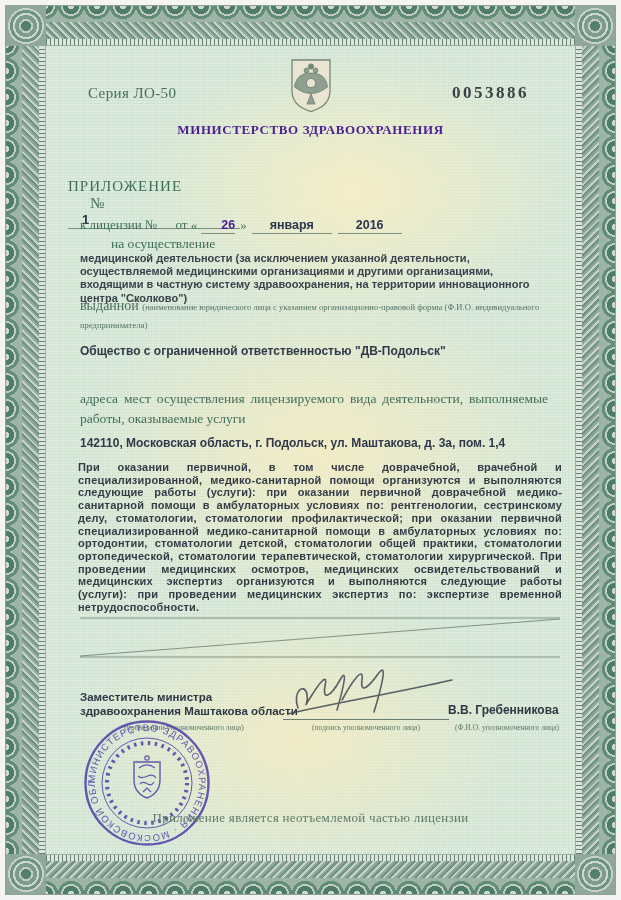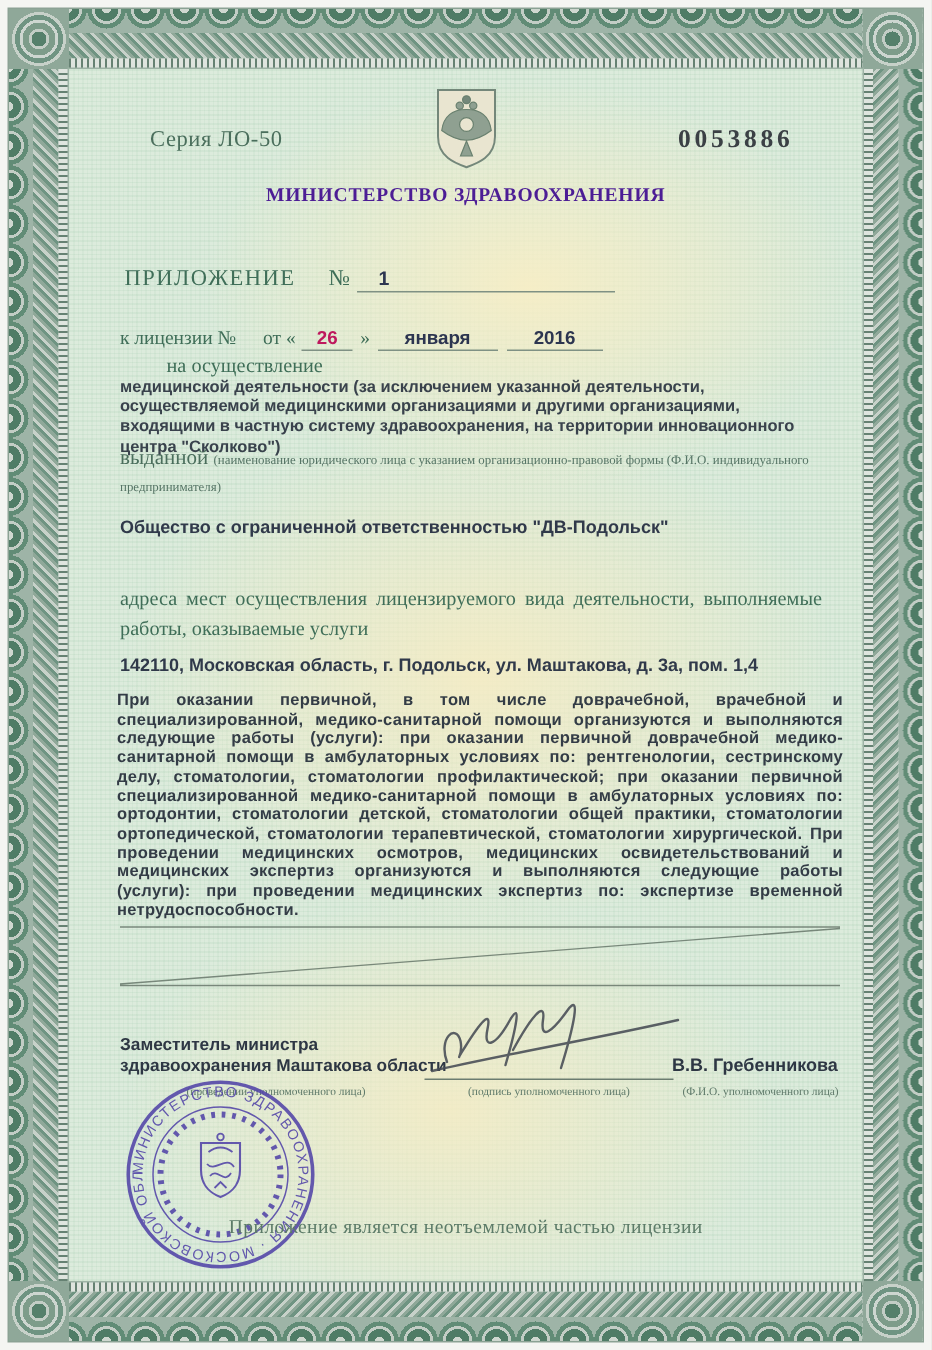--- a/index.html
+++ b/index.html
@@ -49,35 +49,35 @@
     background:
       radial-gradient(ellipse 300px 190px at 58% 18%, rgba(247,238,198,.95), rgba(247,238,198,0) 72%),
       radial-gradient(ellipse 330px 230px at 52% 50%, rgba(246,236,196,.9), rgba(246,236,196,0) 72%),
       radial-gradient(ellipse 300px 200px at 48% 86%, rgba(246,236,196,.85), rgba(246,236,196,0) 72%),
       repeating-linear-gradient(0deg, rgba(134,188,152,.12) 0 1px, rgba(134,188,152,0) 1px 3px),
       repeating-linear-gradient(90deg, rgba(134,188,152,.09) 0 1px, rgba(134,188,152,0) 1px 3px),
       #dcebdc;
   }
   
   .abs{position:absolute;}
-  .series{left:100px;top:85px;font-size:15px;color:#4a6e5c;letter-spacing:.4px;}
+  .series{left:88px;top:85px;font-size:15px;color:#4a6e5c;letter-spacing:.4px;}
   .docnum{left:452px;top:83px;font-size:17px;font-weight:bold;color:#3b4045;letter-spacing:2.5px;}
   .emblem{left:287px;top:56px;width:48px;height:58px;}
   .title{left:50px;right:50px;top:121px;text-align:center;font-size:13px;font-weight:bold;
          color:#4c1d95;letter-spacing:.6px;line-height:1.38;}
-  .apx-row{left:83px;top:178px;right:60px;display:flex;align-items:flex-start;font-size:15px;color:#3f6e58;letter-spacing:1px;}
+  .apx-row{left:68px;top:178px;right:60px;display:flex;align-items:flex-start;font-size:15px;color:#3f6e58;letter-spacing:1px;flex-direction:column;}
   .apx-no{margin-left:22px;margin-right:4px;}
   .apx-val{width:158px;border-bottom:1px solid #7f9184;font-family:"Liberation Sans",sans-serif;
            font-weight:bold;color:#2c3550;font-size:13px;letter-spacing:0;padding:0 0 1px 14px;}
   .lic-row{left:80px;top:208px;right:56px;display:flex;align-items:baseline;font-size:13px;white-space:nowrap;}
   .lic-lbl{color:#3f6e58;margin-right:8px;}
   .u{border-bottom:1px solid #7f9184;padding-bottom:1px;}
   .lic-val{flex:0 0 228px;font-family:"Liberation Sans",sans-serif;font-weight:bold;font-size:12.5px;color:#2c3550;}
   .lic-ot{color:#3f6e58;margin:0 4px 0 10px;}
-  .lic-day{flex:0 0 34px;text-align:center;font-family:"Liberation Sans",sans-serif;font-weight:bold;font-size:12.5px;color:#be185d;margin-top:10px;}
+  .lic-day{flex:0 0 34px;text-align:right;font-family:"Liberation Sans",sans-serif;font-weight:bold;font-size:12.5px;color:#4c1d95;margin-top:10px;}
   .lic-q{color:#3f6e58;margin:0 5px;}
   .lic-month{flex:0 0 80px;text-align:center;font-family:"Liberation Sans",sans-serif;font-weight:bold;font-size:12.5px;color:#2c3550;}
   .lic-year{flex:0 0 64px;text-align:center;font-family:"Liberation Sans",sans-serif;font-weight:bold;font-size:12.5px;color:#2c3550;margin-left:6px;}
   .osusch{left:80px;top:236px;font-size:13.5px;color:#3f6e58;margin-left:31px;}
   .activity{left:80px;top:252px;width:462px;font-family:"Liberation Sans",sans-serif;
             font-size:11px;line-height:13.2px;color:#39424c;font-weight:bold;}
   .activity .rest{font-weight:normal;font-weight:bold;}
   .vydan{left:80px;top:297px;width:478px;color:#4a6e5c;font-size:14px;line-height:1.3;}
   .vydan .note{font-size:8.6px;color:#557465;}
   .org{left:80px;top:344px;width:470px;font-family:"Liberation Sans",sans-serif;font-weight:bold;

